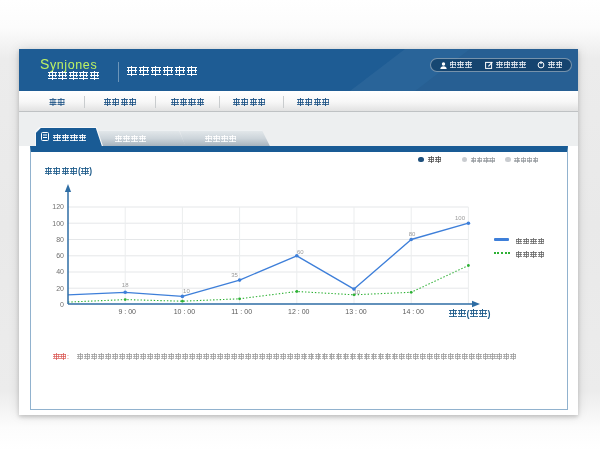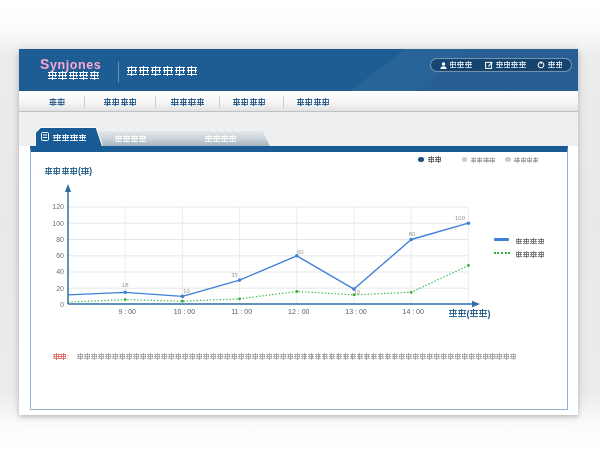--- a/index.html
+++ b/index.html
@@ -16,21 +16,21 @@
  linear-gradient(currentColor,currentColor) 0 88%/100% .1em no-repeat,
  linear-gradient(currentColor,currentColor) 15% 30%/.09em 60% no-repeat,
  linear-gradient(currentColor,currentColor) 85% 30%/.09em 60% no-repeat;
  filter:blur(.2px)}
 
 #hd{position:absolute;left:0;top:0;width:559px;height:42px;background:#1e5c94;overflow:hidden}
 #hd .sh1{position:absolute;left:300px;top:0;width:259px;height:42px;background:rgba(255,255,255,.05);
 clip-path:polygon(31px 100%,86px 0,100% 0,100% 100%)}
 #hd .sh2{position:absolute;left:300px;top:0;width:259px;height:42px;background:rgba(10,40,70,.07);
 clip-path:polygon(96px 100%,151px 0,100% 0,100% 100%)}
-#logo1{position:absolute;left:21px;top:6.5px;color:#f9a8d4;font-weight:bold;font-size:14px;letter-spacing:.6px}
+#logo1{position:absolute;left:21px;top:6.5px;color:#bef264;font-weight:normal;font-size:14px;letter-spacing:.6px}
 #logo2{position:absolute;left:28px;top:20px;color:#fff;font-size:11px;font-weight:bold}
 #hsep{position:absolute;left:99px;top:13px;width:1px;height:20px;background:rgba(255,255,255,.35)}
 #htitle{position:absolute;left:107px;top:15px;color:#fff;font-size:12px}
 #pill{position:absolute;left:411px;top:9px;width:142px;height:14px;border:1px solid rgba(255,255,255,.42);
 border-radius:7px;background:rgba(6,45,78,.52);color:#e9eef4;font-size:7.8px;display:flex;align-items:center}
 #pill svg{flex:0 0 auto}
 #pill .t{margin:0 0 0 2px;white-space:nowrap}
 
 #nav{position:absolute;left:0;top:42px;width:559px;height:21px;
 background:linear-gradient(#ffffff,#f7f7f7 55%,#e2e2e2);border-bottom:1px solid #bfc2c4}

